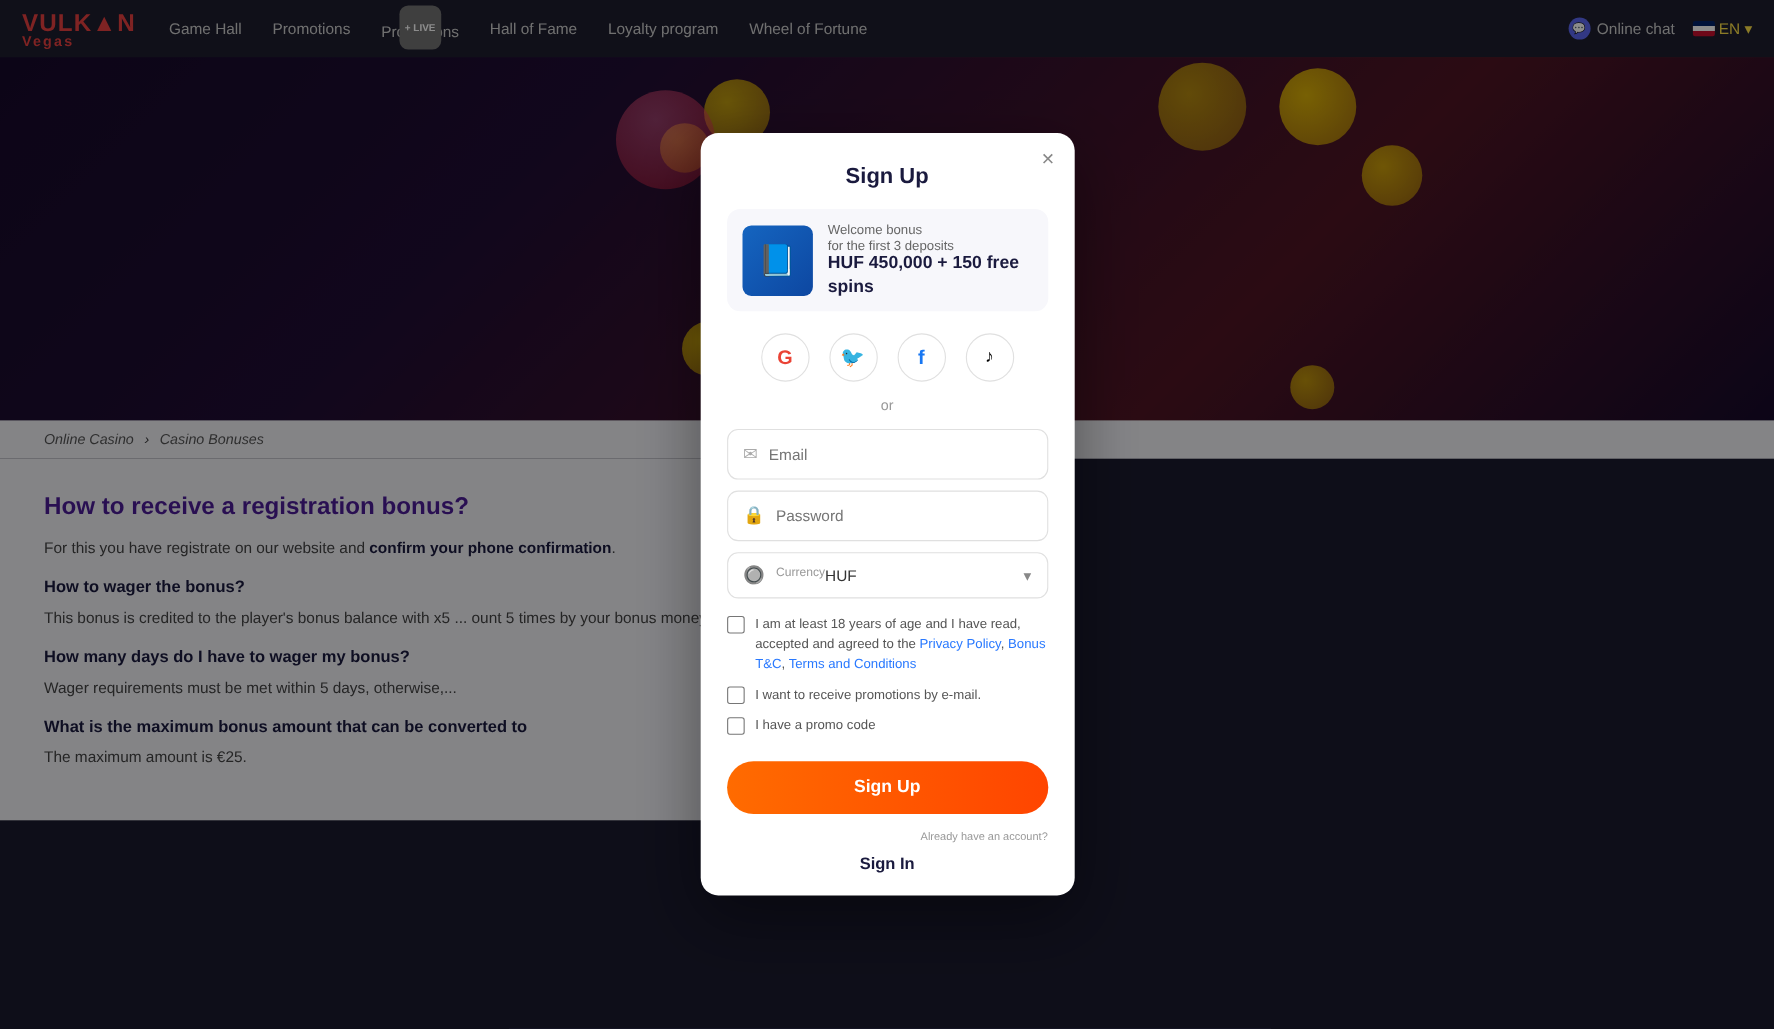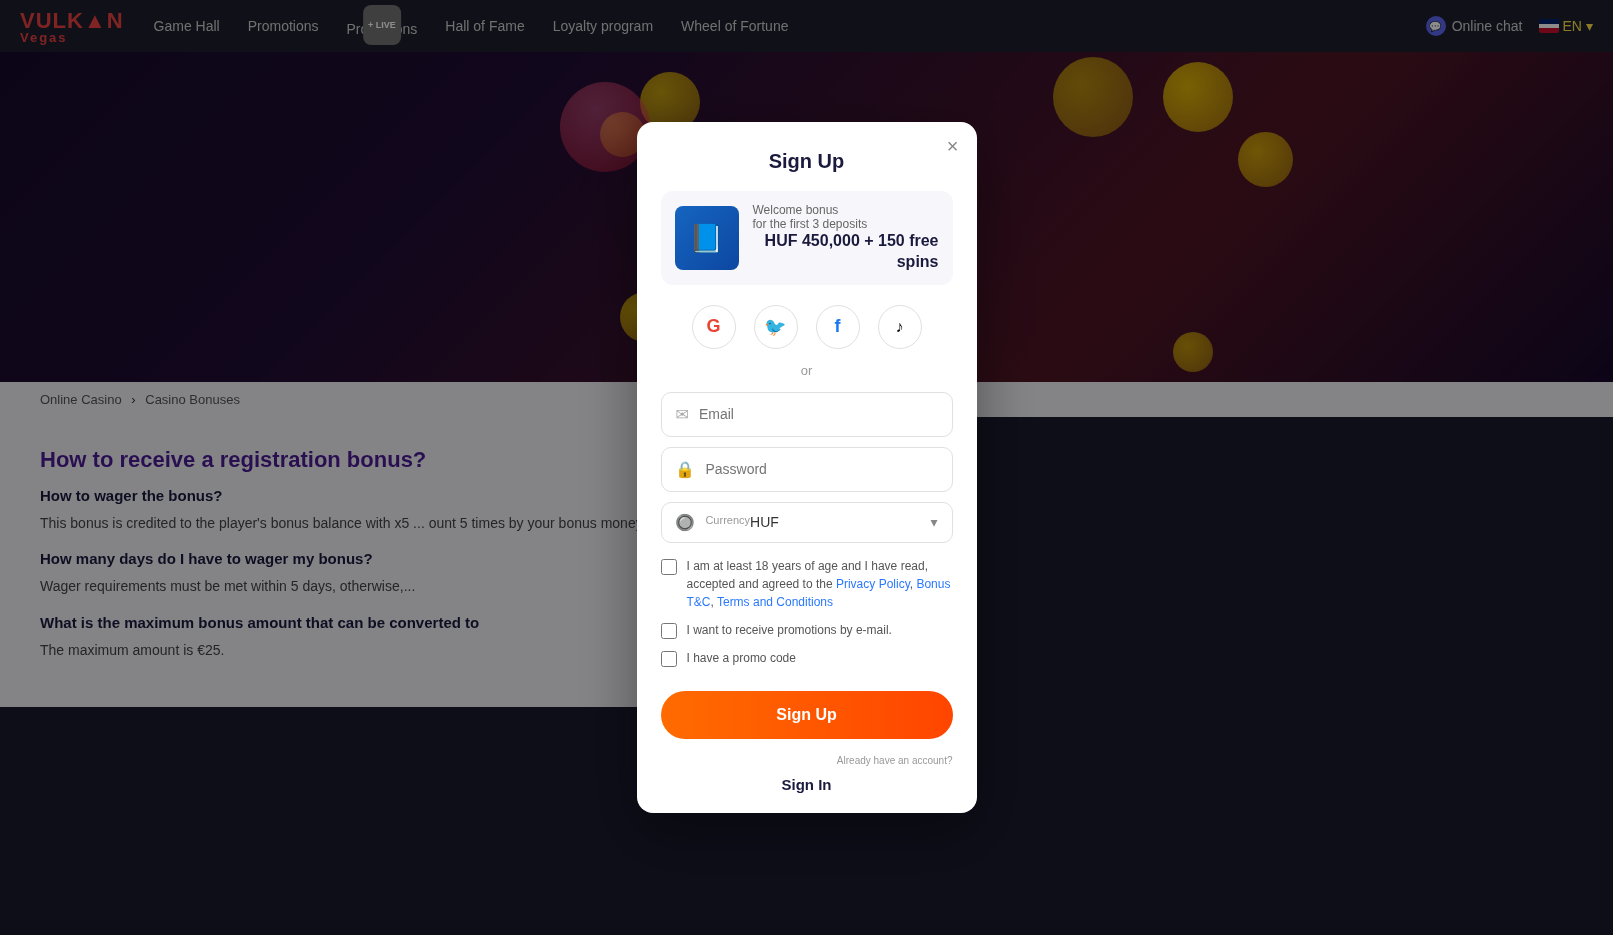--- a/index.html
+++ b/index.html
@@ -113,20 +113,21 @@
       background: radial-gradient(circle at 35% 35%, #ffd700, #b8860b);
       opacity: 0.85;
     }
 
     
     .breadcrumb-bar {
       background: #f0f0f5;
       padding: 10px 40px;
       font-size: 13px;
       color: #555;
+      font-style: italic;
     }
     .breadcrumb-bar a { color: #555; text-decoration: none; }
     .breadcrumb-bar span { color: #333; margin: 0 6px; }
 
     
     .main-content {
       background: #f0f0f5;
       padding: 30px 40px;
       max-width: 700px;
     }
@@ -212,21 +213,20 @@
     }
     .bonus-text .bonus-sub {
       font-size: 12px;
       color: #666;
     }
     .bonus-text .bonus-amount {
       font-size: 16px;
       font-weight: 700;
       color: #1a1a3e;
       line-height: 1.3;
-      text-align: right;
     }
 
     
     .social-row {
       display: flex;
       justify-content: center;
       gap: 18px;
       margin-bottom: 14px;
     }
     .social-btn {
@@ -381,20 +381,23 @@
 </div>
 
 <div class="breadcrumb-bar">
   <a>Online Casino</a>
   <span>›</span>
   <a>Casino Bonuses</a>
 </div>
 
 <div class="main-content">
   <h1>How to receive a registration bonus?</h1>
+  <p>
+    For this you have registrate on our website and <strong>confirm your phone confirmation</strong>.
+  </p>
   <h3>How to wager the bonus?</h3>
   <p>This bonus is credited to the player's bonus balance with x5 ... ount 5 times by your bonus money.</p>
   <h3>How many days do I have to wager my bonus?</h3>
   <p>Wager requirements must be met within 5 days, otherwise,...</p>
   <h3>What is the maximum bonus amount that can be converted to</h3>
   <p>The maximum amount is €25.</p>
 </div>
 
 <div class="overlay">
   <div class="modal">

